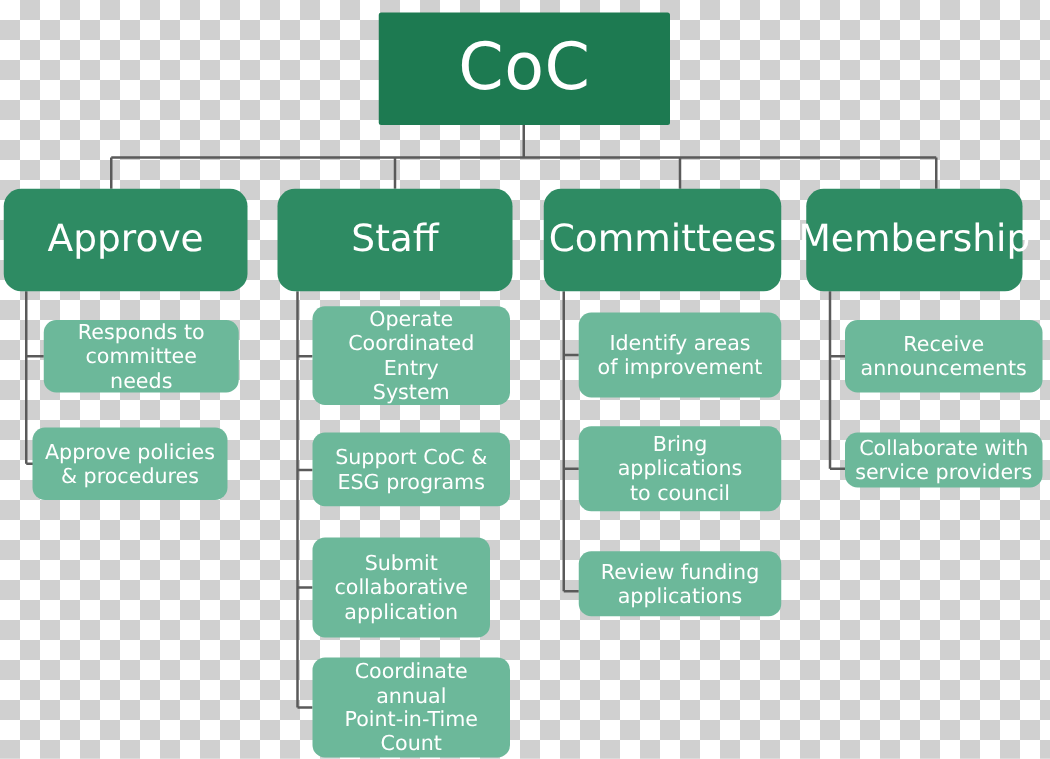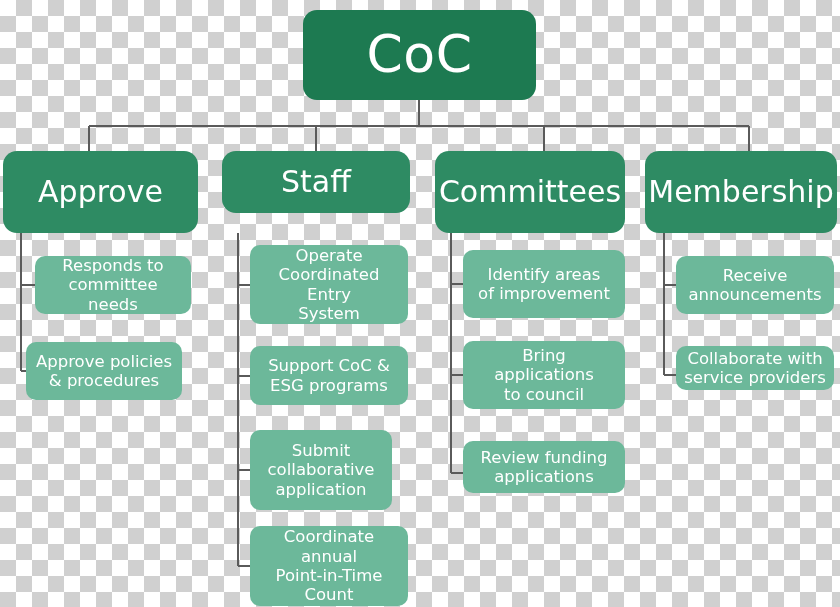--- a/index.html
+++ b/index.html
@@ -32,21 +32,21 @@
     display: flex;
     align-items: center;
     justify-content: center;
     text-align: center;
     color: #ffffff;
     line-height: 1.18;
     white-space: pre-line;
   }
   .root {
     background: #1d7a51;
-    border-radius: 14px;
+    border-radius: 2px;
     font-size: 52px;
     letter-spacing: 0.5px;
   }
   .lvl1 {
     background: #2e8b63;
     border-radius: 14px;
     font-size: 30px;
   }
   .lvl2 {
     background: #6cb89a;
@@ -101,25 +101,25 @@
 
     <line x1="664" y1="233" x2="664" y2="375"></line>
     <line x1="664" y1="285" x2="676" y2="285"></line>
     <line x1="664" y1="375" x2="676" y2="375"></line>
   </svg>
 
   <div class="node root" style="left:303px; top:10px; width:233px; height:90px;">CoC</div>
 
   <div class="node lvl1" style="left:3px; top:151px; width:195px; height:82px;">Approve</div>
 
-  <div class="node lvl1" style="left:222px; top:151px; width:188px; height:62px;">Staff</div>
+  <div class="node lvl1" style="left:222px; top:151px; width:188px; height:82px;">Staff</div>
 
   <div class="node lvl1" style="left:435px; top:151px; width:190px; height:82px;text-align:right;">Committees</div>
 
-  <div class="node lvl1" style="left:645px; top:151px; width:192px; height:82px;">Membership</div>
+  <div class="node lvl1" style="left:645px; top:151px; width:173px; height:82px;">Membership</div>
 
   <div class="node lvl2" style="left:35px; top:256px; width:156px; height:58px;">Responds to
 committee needs</div>
   <div class="node lvl2" style="left:26px; top:342px; width:156px; height:58px;">Approve policies
 &amp; procedures</div>
 
   <div class="node lvl2" style="left:250px; top:245px; width:158px; height:79px;">Operate
 Coordinated Entry
 System</div>
   <div class="node lvl2" style="left:250px; top:346px; width:158px; height:59px;">Support CoC &amp;

